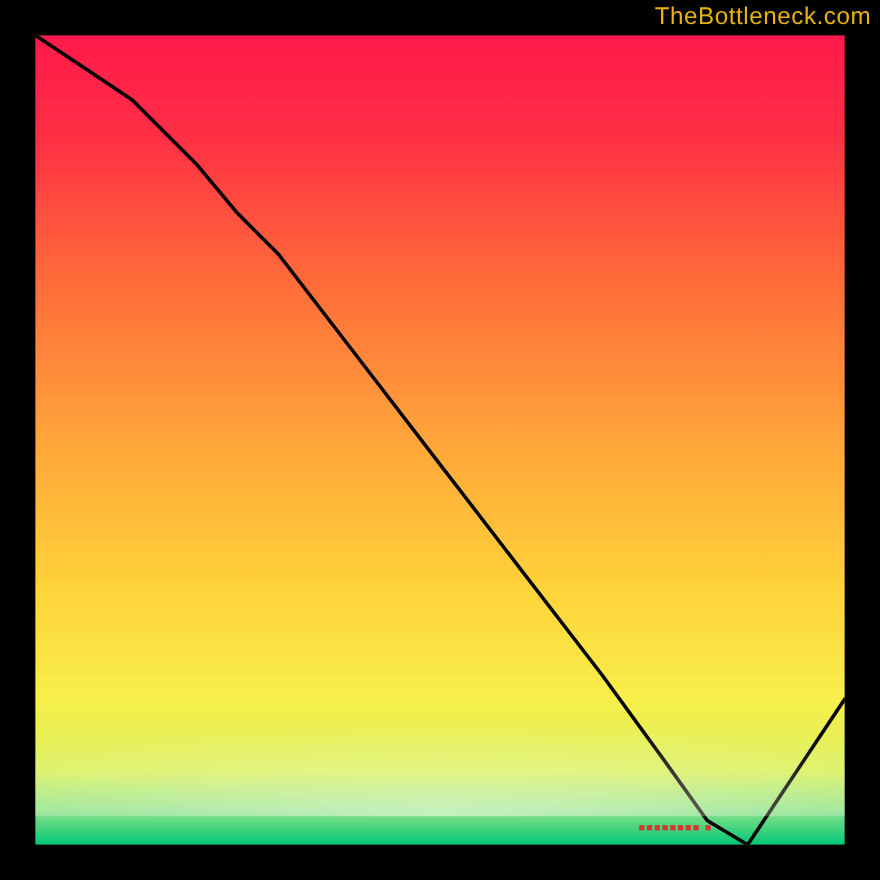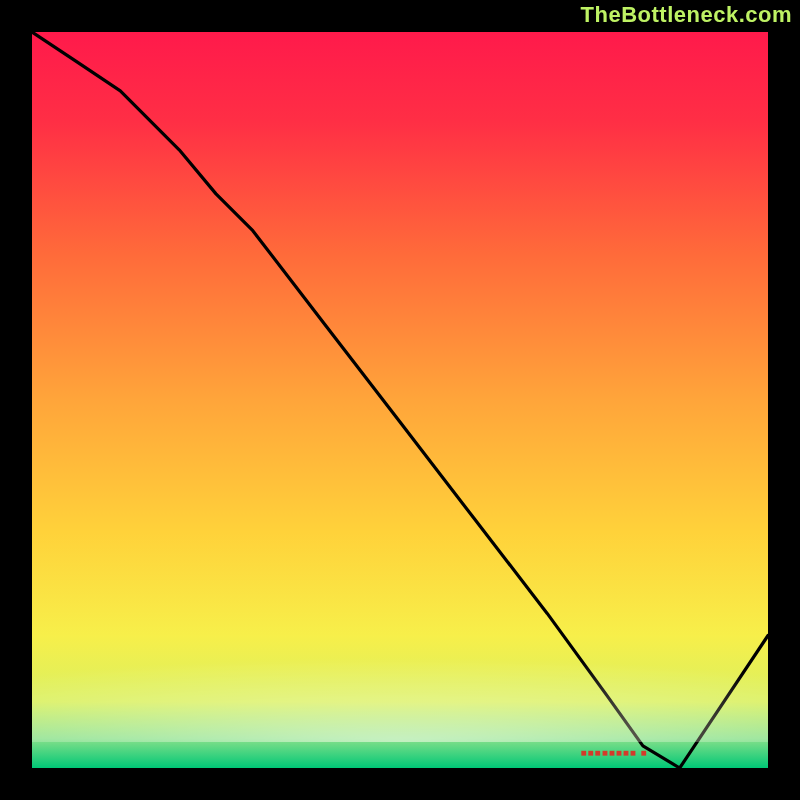--- a/index.html
+++ b/index.html
@@ -13,23 +13,23 @@
   }
   .root {
     position: relative;
     width: 800px;
     height: 800px;
   }
   .watermark {
     position: absolute;
     top: 2px;
     right: 8px;
-    color: #bef264;
+    color: #eab308;
     font-size: 22px;
-    font-weight: bold;
+    font-weight: normal;
     letter-spacing: 0.5px;
   }
   .plot {
     position: absolute;
     left: 32px;
     top: 32px;
     width: 736px;
     height: 736px;
     background: #000;
   }

